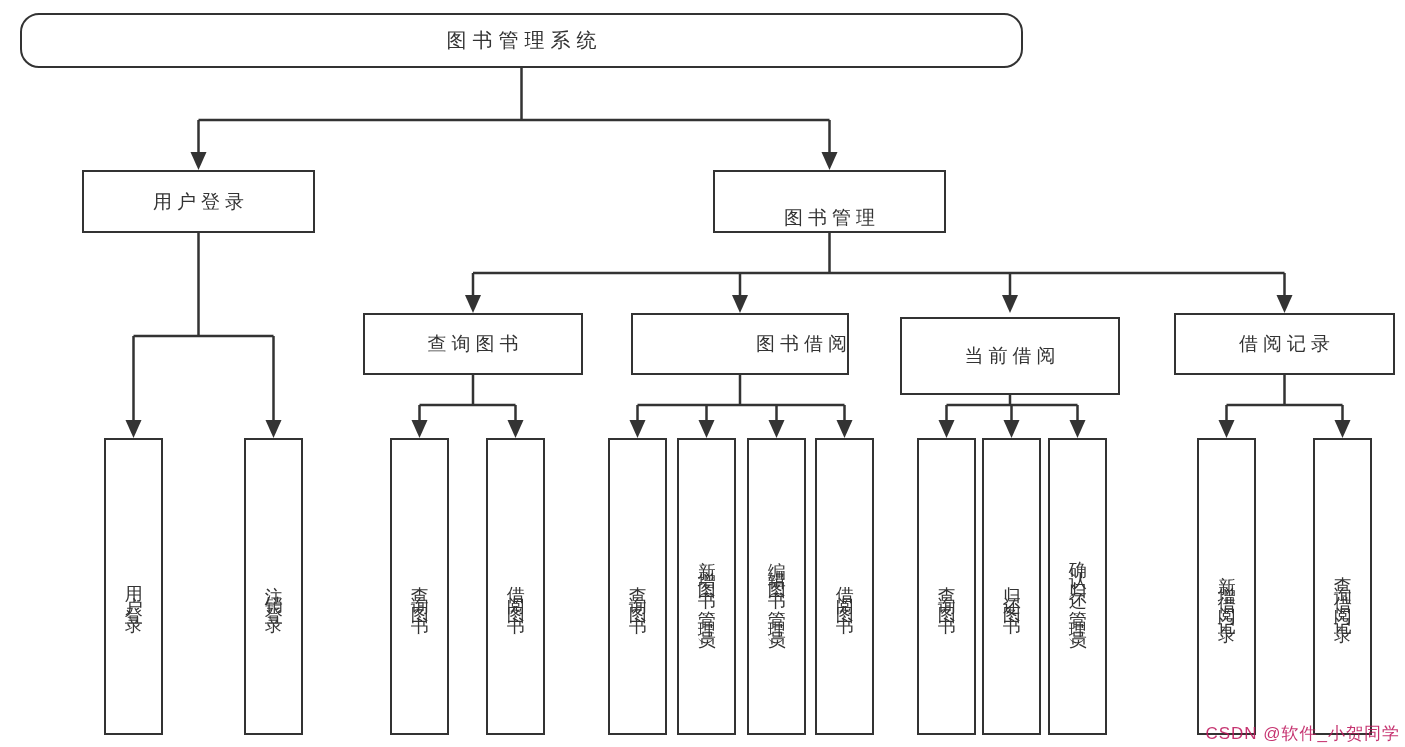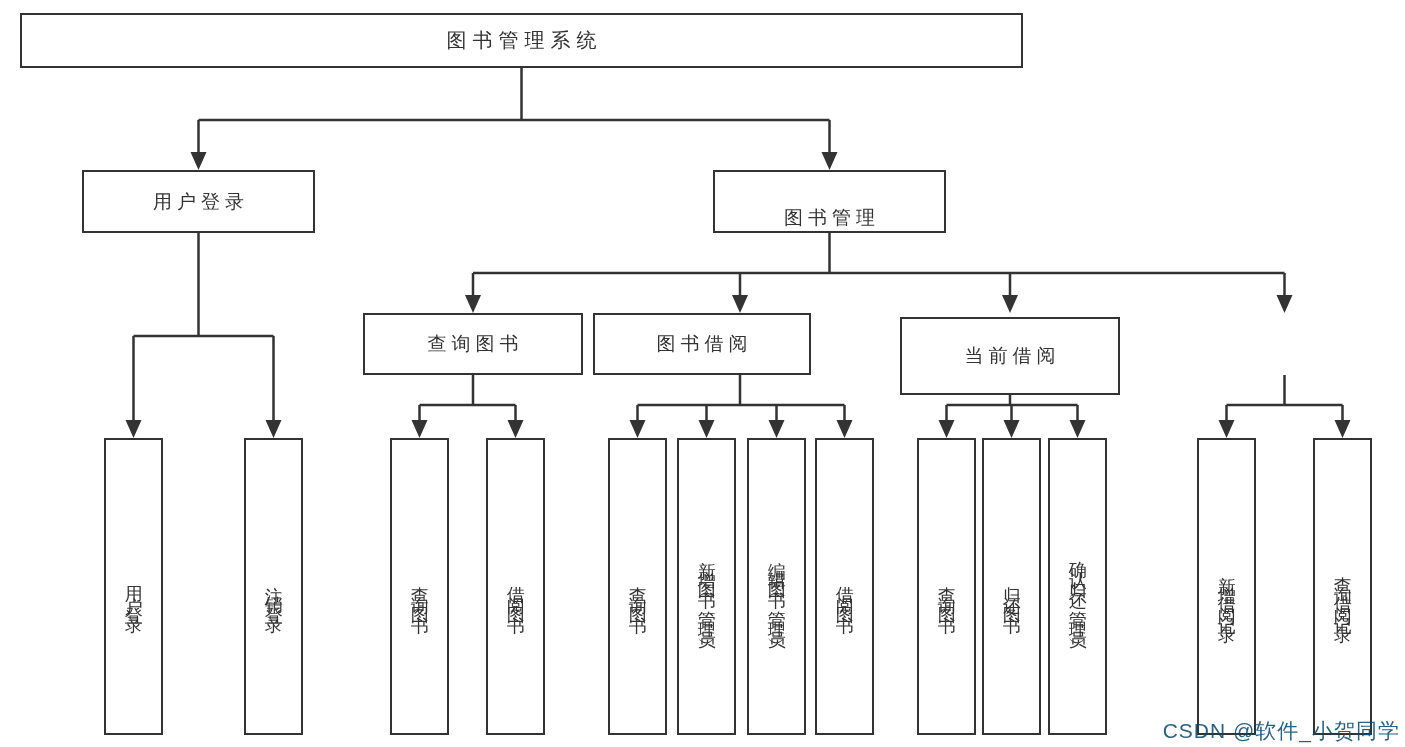--- a/index.html
+++ b/index.html
@@ -22,40 +22,40 @@
   .box {
     position: absolute;
     background: #ffffff;
     border: 2px solid #333333;
     color: #333333;
     display: flex;
     align-items: center;
     justify-content: center;
     text-align: center;
   }
-  .box-root { font-size: 20px; letter-spacing: 6px; }
+  .box-root { font-size: 20px; letter-spacing: 6px; border-radius: 19px; }
   .box-root span { margin-right: -6px; }
   .box-h { font-size: 19px; letter-spacing: 5px; }
   .box-h span { margin-right: -5px; }
   .box-v { width: 59px; top: 438px; height: 297px; font-size: 18px; }
   .box-v span {
     display: block;
     writing-mode: vertical-rl;
     text-orientation: mixed;
     letter-spacing: 10px;
     margin-bottom: -10px;
     line-height: 1.15;
   }
   .watermark {
     position: absolute;
     right: 5px;
     bottom: 2px;
-    font-size: 21px;
+    font-size: 17px;
     letter-spacing: 1px;
-    color: #0c4a6e;
+    color: #be185d;
     opacity: 0.88;
     z-index: 5;
   }
 </style>
 </head>
 <body>
 
 <div class="canvas">
 
   <svg class="connectors" viewBox="0 0 1405 747" xmlns="http://www.w3.org/2000/svg">
@@ -95,25 +95,28 @@
   <div class="box box-h" style="left:82px; top:170px; width:233px; height:63px;">
     <span>用户登录</span>
   </div>
   <div class="box box-h" style="left:713px; top:170px; width:233px; height:63px;align-items:flex-end;">
     <span>图书管理</span>
   </div>
 
   <div class="box box-h" style="left:363px; top:313px; width:220px; height:62px;">
     <span>查询图书</span>
   </div>
-  <div class="box box-h" style="left:593px; top:313px; width:218px; height:62px;">
+  <div class="box box-h" style="left:631px; top:313px; width:218px; height:62px;justify-content:flex-end;">
     <span>图书借阅</span>
   </div>
   <div class="box box-h" style="left:900px; top:317px; width:220px; height:78px;">
     <span>当前借阅</span>
+  </div>
+  <div class="box box-h" style="left:1174px; top:313px; width:221px; height:62px;">
+    <span>借阅记录</span>
   </div>
 
   <div class="box box-v" style="left:104px;">
     <span>用户登录</span>
   </div>
   <div class="box box-v" style="left:244px;">
     <span>注销登录</span>
   </div>
 
   <div class="box box-v" style="left:390px;">

